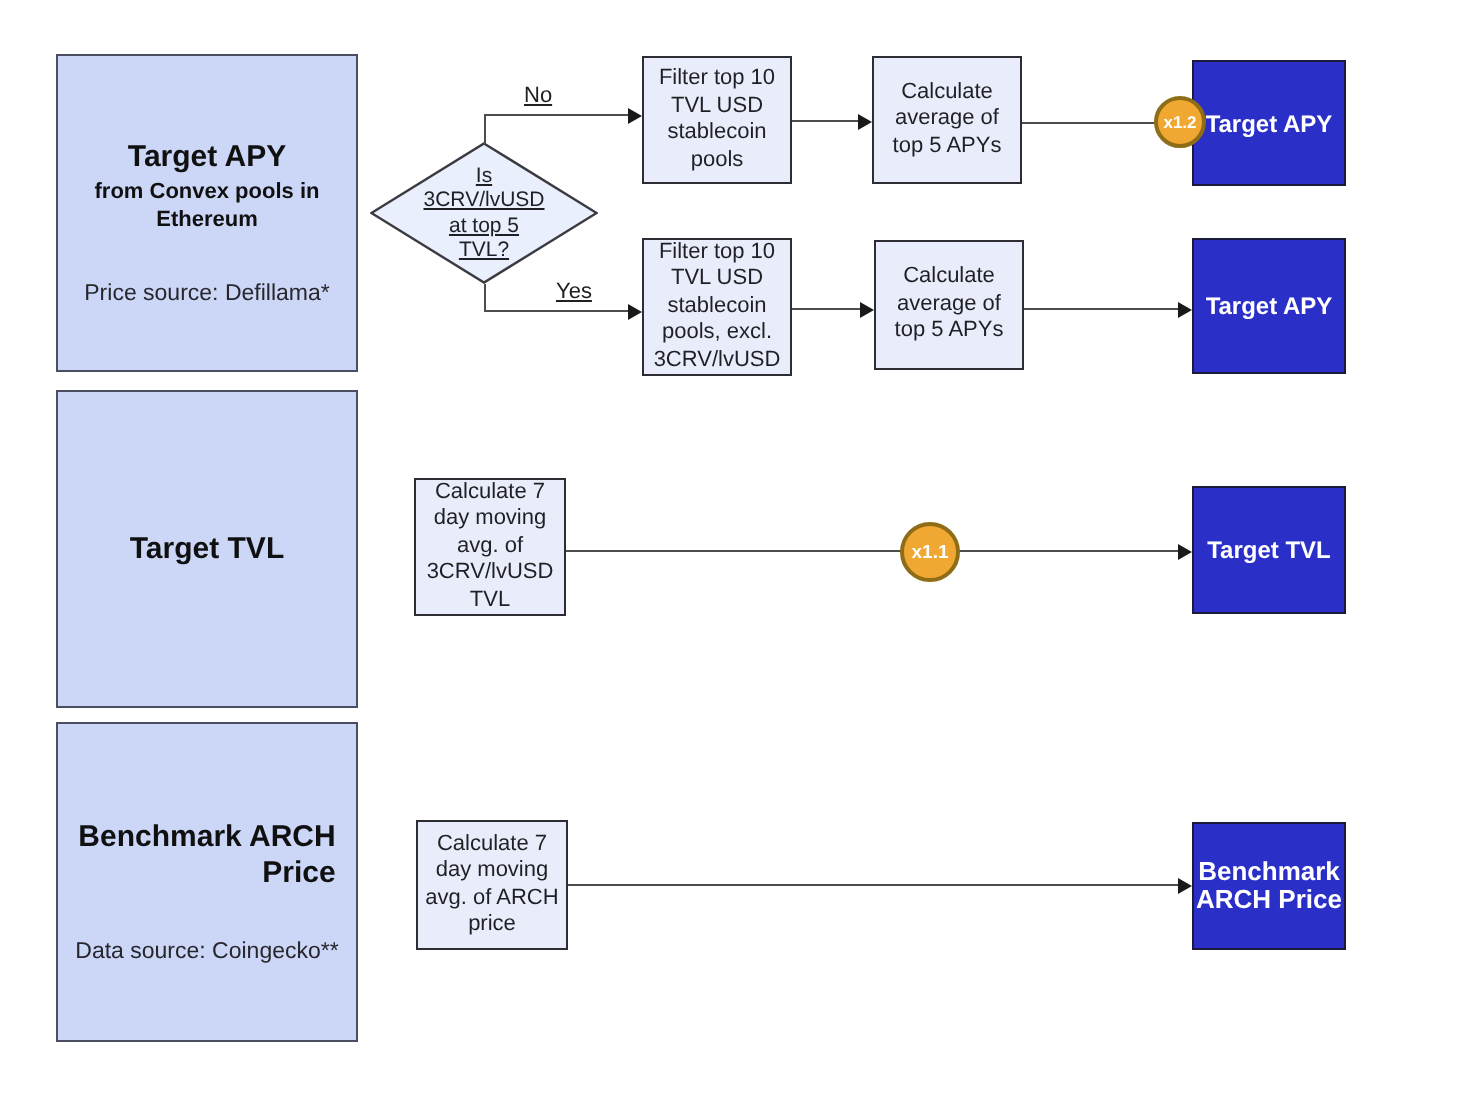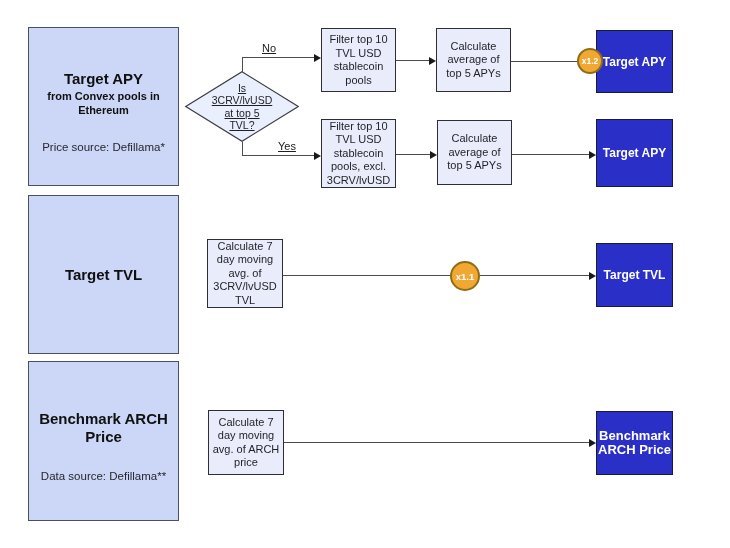--- a/index.html
+++ b/index.html
@@ -134,24 +134,24 @@
   </div>
 
   <div class="proc" style="left:207px; top:239px; width:76px; height:69px;">Calculate 7
 day moving
 avg. of
 3CRV/lvUSD
 TVL</div>
   <div class="mult big" style="left:402px; top:261px;margin-left:48px;">x1.1</div>
   <div class="end" style="top:243px; height:64px;">Target TVL</div>
 
-  <div class="big-box" style="top:361px; height:160px; padding-top:48px;">
+  <div class="big-box" style="top:361px; height:160px; padding-top:48px;text-align:right;">
     <div class="big-title">Benchmark ARCH
 Price</div>
-    <div class="big-src">Data source: Defillama**</div>
+    <div class="big-src">Data source: Coingecko**</div>
   </div>
 
   <div class="proc" style="left:208px; top:410px; width:76px; height:65px;">Calculate 7
 day moving
 avg. of ARCH
 price</div>
   <div class="end" style="top:411px; height:64px; font-size:13px;">Benchmark
 ARCH Price</div>
 
 </div>

